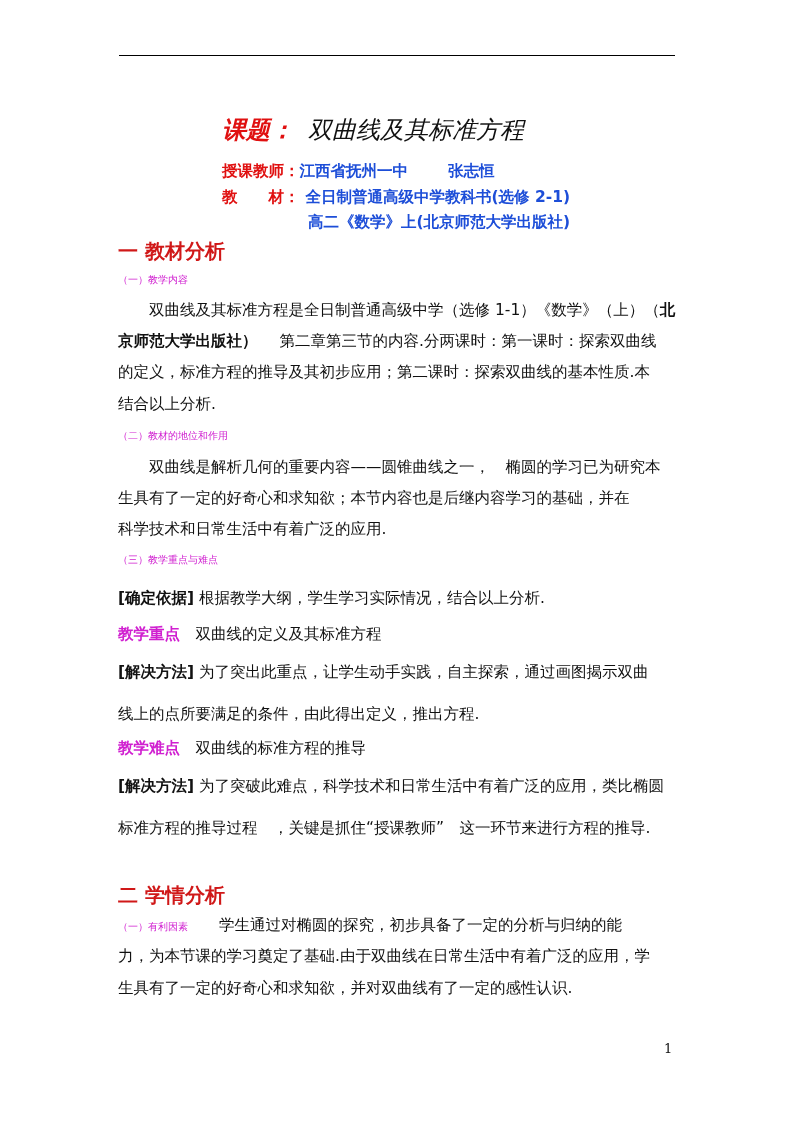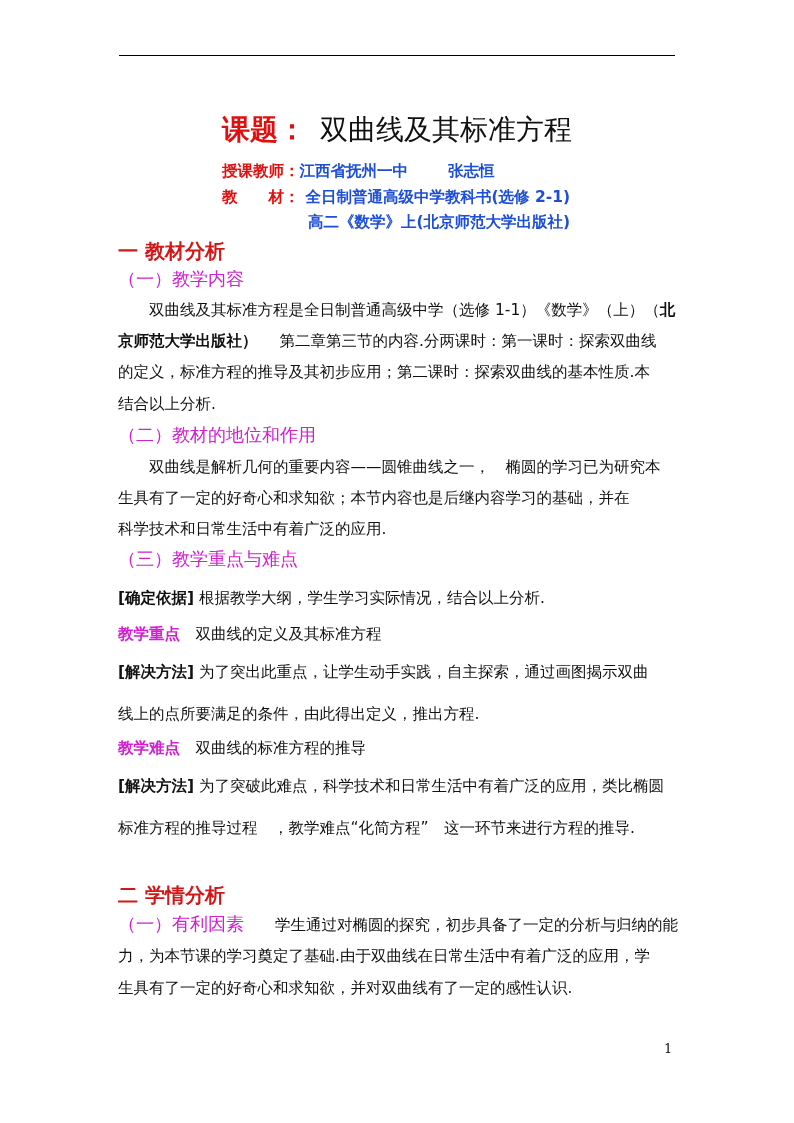--- a/index.html
+++ b/index.html
@@ -1,27 +1,27 @@
 <!DOCTYPE html>
 <html><head>
 <meta charset="utf-8">
 <style>
   html, body { margin: 0; padding: 0; background: #ffffff; }
   body { width: 794px; height: 1123px; position: relative; overflow: hidden;
          font-family: "DejaVu Sans", "Liberation Sans", sans-serif; color: #111; }
   .header-rule { position: absolute; left: 119px; top: 55px; width: 556px; height: 1px; background: #000; }
-  .title { position: absolute; left: 222px; top: 110px; white-space: nowrap; font-size: 28px; line-height: 40px; }
+  .title { position: absolute; left: 222px; top: 110px; white-space: nowrap; font-size: 24px; line-height: 40px; font-style: italic; }
   .title .lbl { color: #e01010; font-weight: bold; font-family: "DejaVu Sans", sans-serif; }
   .title .txt { color: #111; font-family: "DejaVu Serif", "Liberation Serif", serif; margin-left: 14px; }
   .meta { position: absolute; font-size: 15.5px; line-height: 22px; white-space: nowrap; font-weight: bold; }
   .meta .k { color: #e01010; }
   .meta .v { color: #1d4ed8; }
   .line { position: absolute; left: 118px; font-size: 15.5px; line-height: 22px; white-space: nowrap; color: #111; }
   .h1 { color: #d01818; font-weight: bold; font-size: 20px; }
-  .h2 { color: #d020d0; font-size: 18px; font-family: Liberation Mono, monospace; }
+  .h2 { color: #d020d0; font-size: 10px; }
   .kw { color: #d020d0; font-weight: bold; text-align: center; }
   .bold { font-weight: bold; }
   .pagenum { position: absolute; left: 664px; top: 1041px; font-family: "DejaVu Serif", serif; font-size: 13px; color: #111; }
 </style>
 </head>
 <body>
 
 <div class="header-rule"></div>
 
 <div class="title">
@@ -64,21 +64,21 @@
 <div class="line" style="top:661px;">
   <span class="bold">[解决方法]</span><span> 为了突出此重点，让学生动手实践，自主探索，通过画图揭示双曲</span>
 </div>
 <div class="line" style="top:703px;">线上的点所要满足的条件，由此得出定义，推出方程.</div>
 <div class="line" style="top:737px;">
   <span class="kw">教学难点</span><span>　双曲线的标准方程的推导</span>
 </div>
 <div class="line" style="top:775px;">
   <span class="bold">[解决方法]</span><span> 为了突破此难点，科学技术和日常生活中有着广泛的应用，类比椭圆</span>
 </div>
-<div class="line" style="top:817px;">标准方程的推导过程　，教学难点“化简方程”　这一环节来进行方程的推导.</div>
+<div class="line" style="top:817px;">标准方程的推导过程　，关键是抓住“授课教师”　这一环节来进行方程的推导.</div>
 
 <div class="line h1" style="top:884px;">二  学情分析</div>
 <div class="line" style="top:914px;">
   <span class="h2">（一）有利因素</span><span>　　学生通过对椭圆的探究，初步具备了一定的分析与归纳的能</span>
 </div>
 <div class="line" style="top:945px;">力，为本节课的学习奠定了基础.由于双曲线在日常生活中有着广泛的应用，学</div>
 <div class="line" style="top:977px;">生具有了一定的好奇心和求知欲，并对双曲线有了一定的感性认识.</div>
 
 <div class="pagenum">1</div>
 

